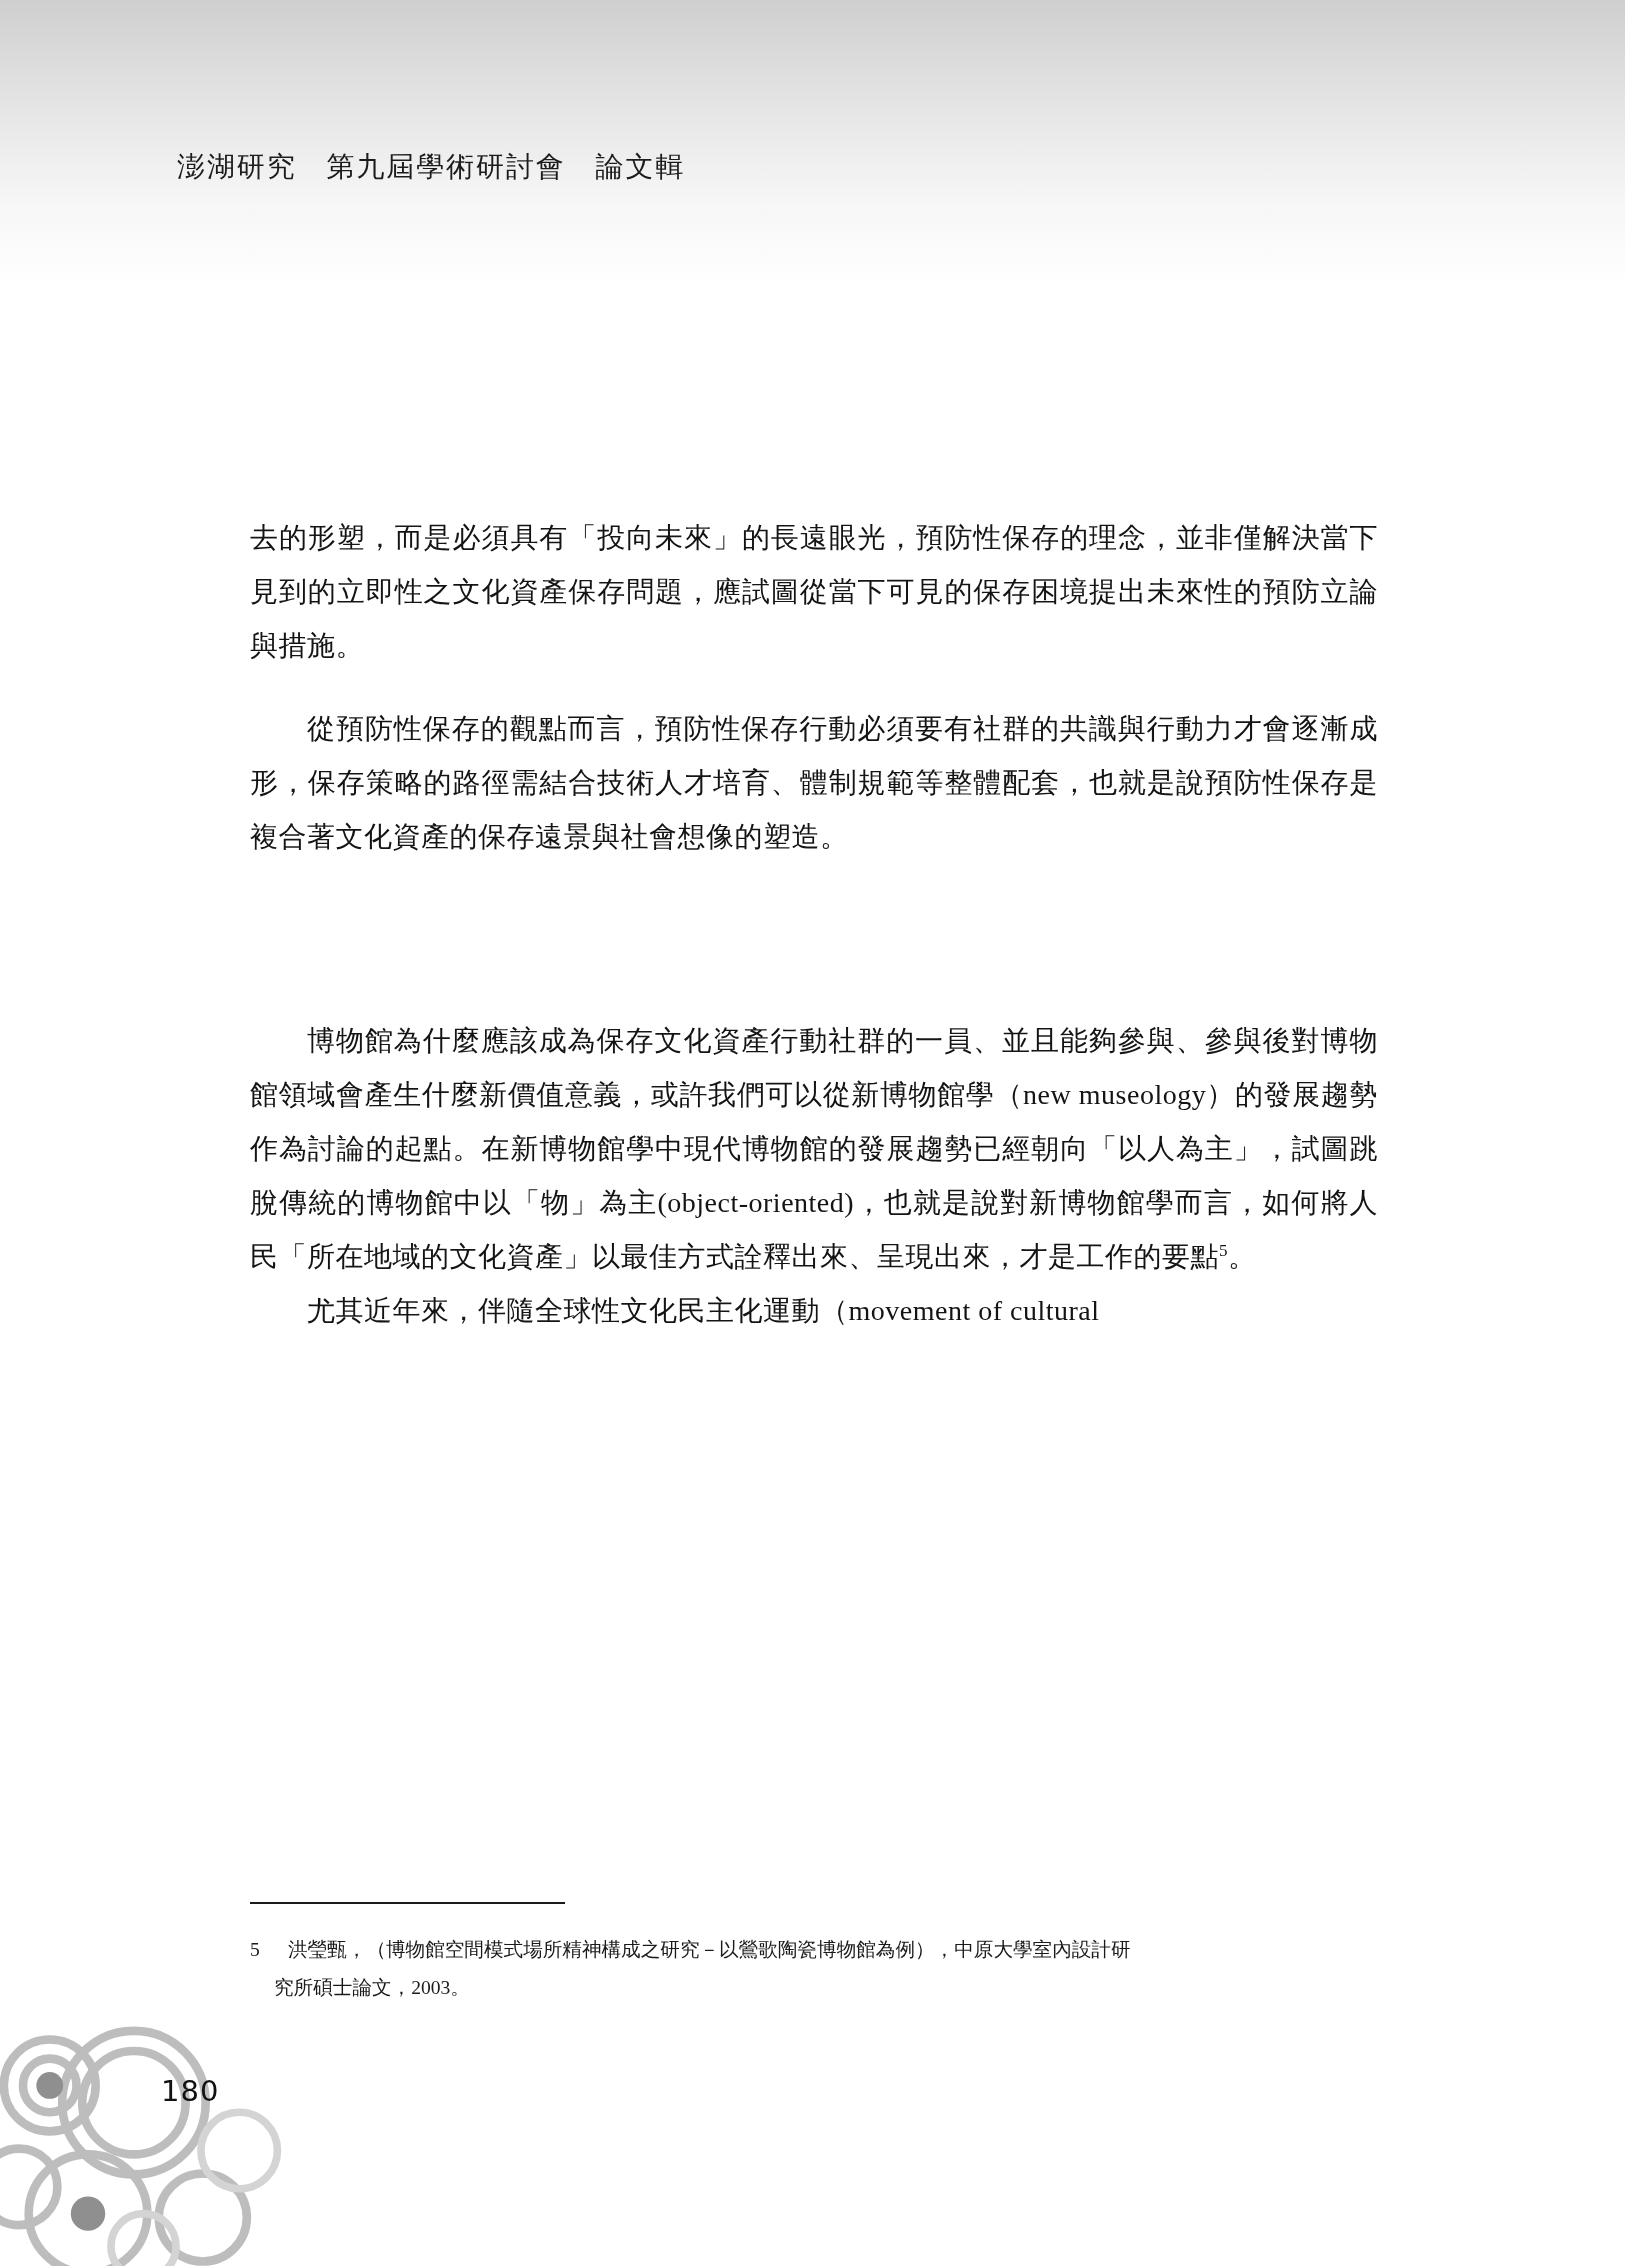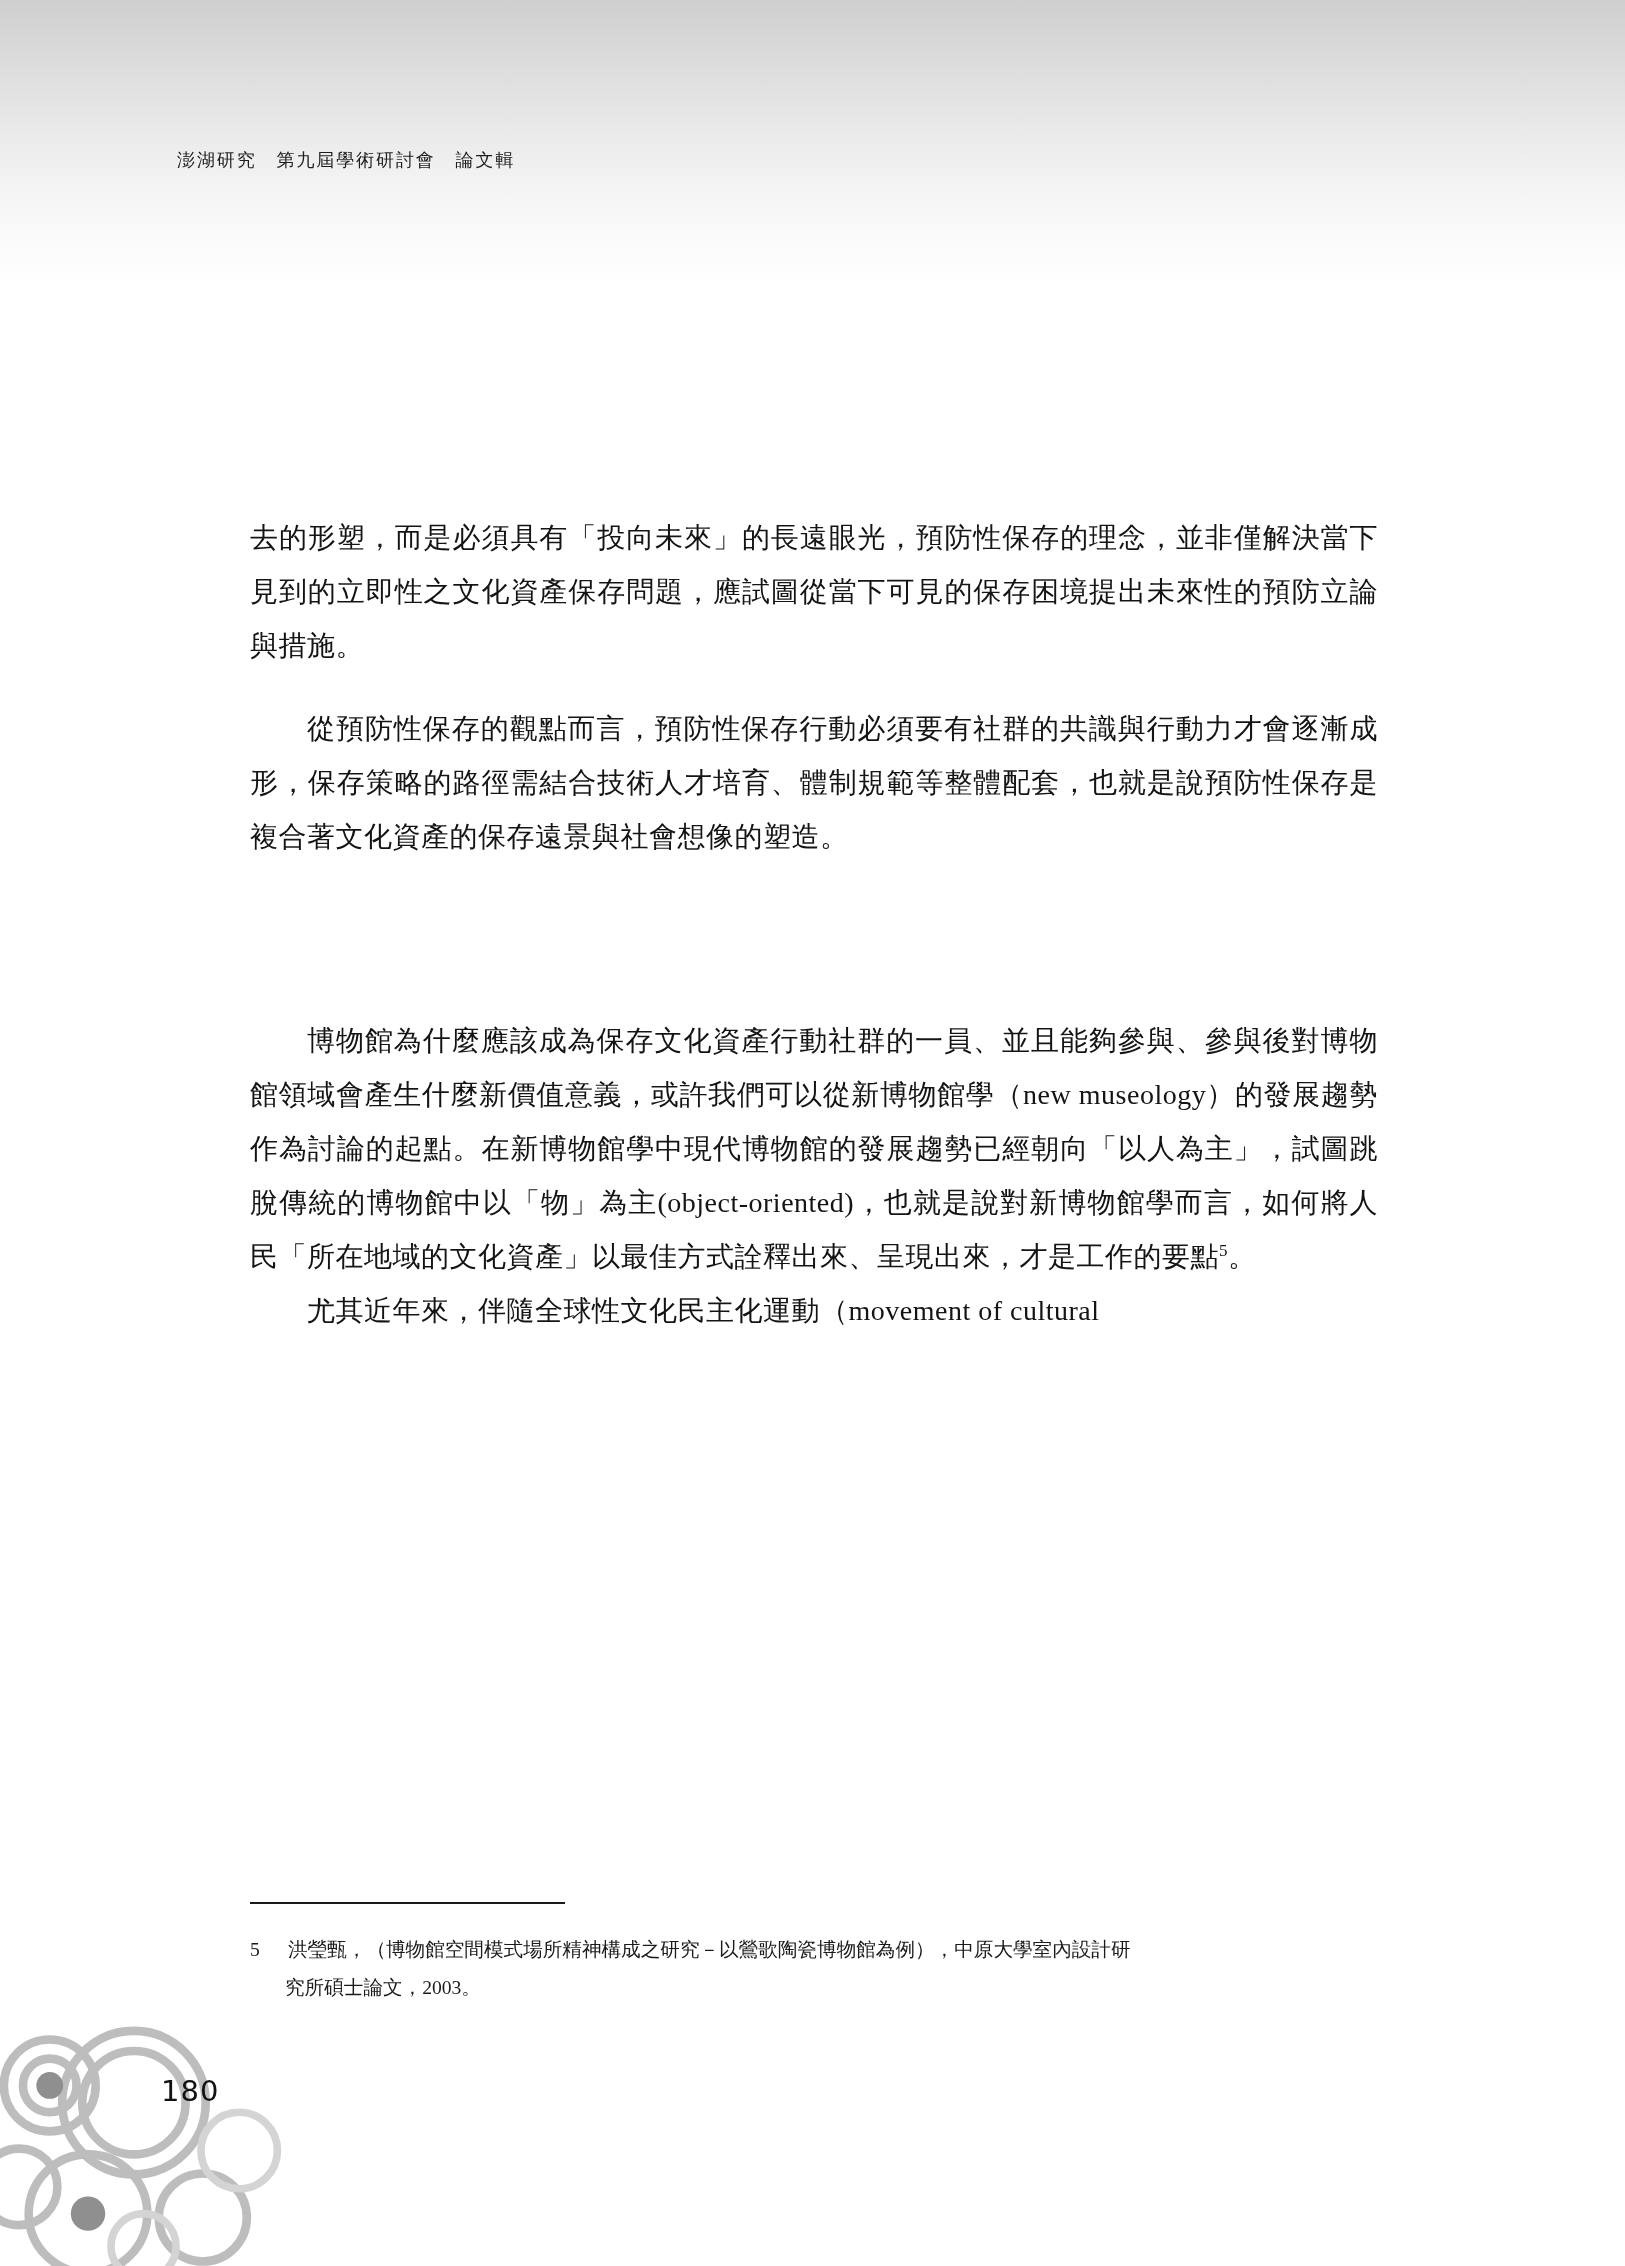--- a/index.html
+++ b/index.html
@@ -22,21 +22,21 @@
     left: 0;
     top: 0;
     width: 1625px;
     height: 287px;
     background: linear-gradient(to bottom, #cfcfcf 0%, #dcdcdc 22%, #ebebeb 48%, #f7f7f7 72%, #ffffff 100%);
   }
   .running-head {
     position: absolute;
     left: 177px;
     top: 148px;
-    font-size: 18px;
+    font-size: 28px;
     letter-spacing: 1.9px;
     color: #1c1c1c;
     white-space: pre;
     font-family: "Liberation Serif", "DejaVu Serif", serif;
   }
   .body-area {
     position: absolute;
     left: 250px;
     top: 511px;
     width: 1128px;
@@ -97,21 +97,21 @@
   .footnote .fn-num {
     position: absolute;
     left: 0;
     top: 0;
     width: 32.5px;
   }
   .footnote .fn-body {
     margin-left: 38px;
     display: block;
   }
-  .footnote .fn-line2 { display: block; margin-left: 35px; }
+  .footnote .fn-line2 { display: block; margin-left: 24px; }
   
   .page-number {
     position: absolute;
     left: 161px;
     top: 2074px;
     font-size: 29px;
     font-family: "DejaVu Sans", "Liberation Sans", sans-serif;
     color: #111;
     letter-spacing: 1px;
   }

